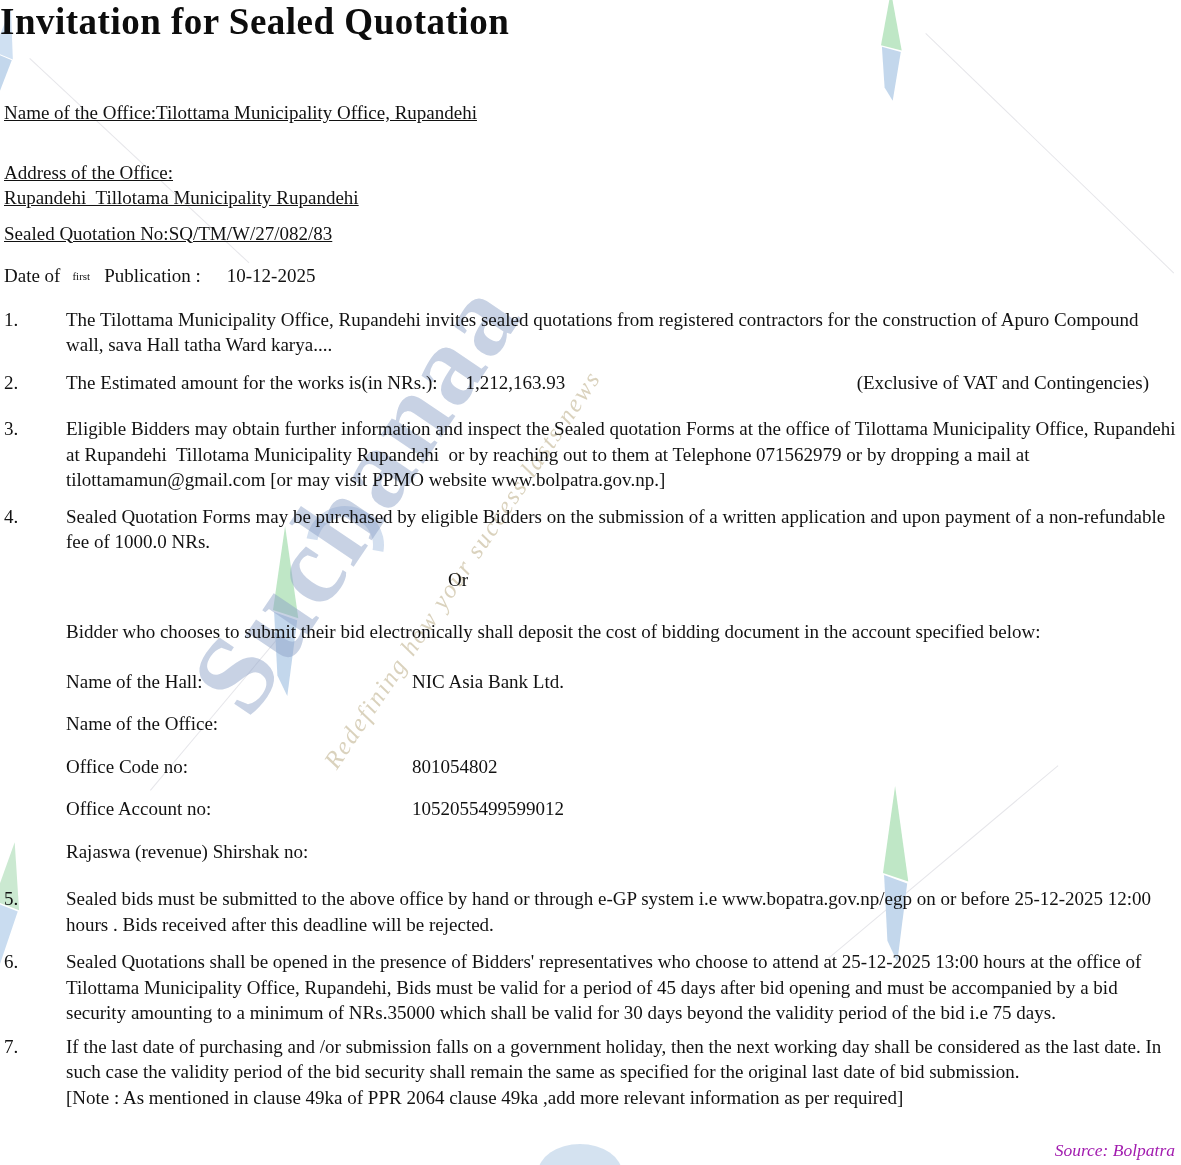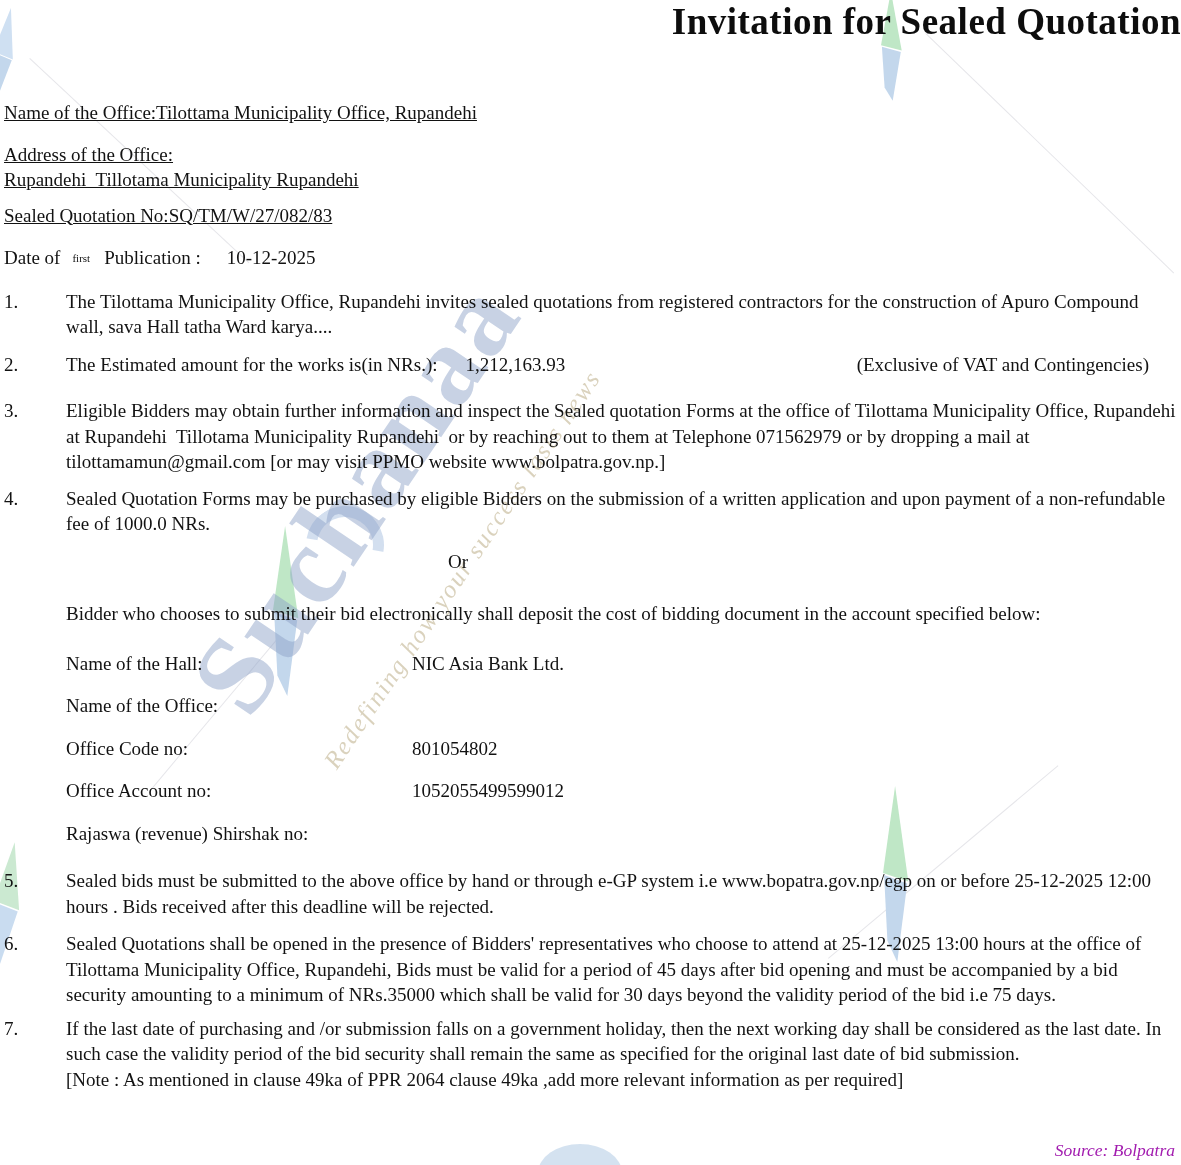--- a/index.html
+++ b/index.html
@@ -37,25 +37,25 @@
     position:absolute;left:306px;top:506px;width:56px;height:56px;
     border:11px solid transparent;border-top-color:#c9d8ec;border-right-color:#c9d8ec;
     border-radius:50%;transform:rotate(-35deg);opacity:.8;
   }
   
   .content{position:absolute;inset:0;font-size:19px;line-height:25.5px;}
   .t{white-space:pre-wrap;}
   h1.title{
     margin:0;padding-top:0;
     font-size:37px;line-height:44px;font-weight:bold;
-    text-align:right;letter-spacing:.5px;color:#0d0d0d;
+    text-align:left;letter-spacing:.5px;color:#0d0d0d;
   }
   .meta{margin:0;padding-left:4px;text-decoration:underline;}
   .office-line{margin-top:56px;}
-  .addr{margin-top:16px;}
+  .addr{margin-top:34px;}
   .quot{margin-top:10px;}
   .pubrow{margin-top:17px;padding-left:4px;}
   .pubrow .ord{font-size:11px;position:relative;top:-2px;margin-left:12px;}
   .pubrow .publbl{margin-left:14px;}
   .pubrow .pubdate{margin-left:26px;}
   .item{display:flex;align-items:flex-start;}
   .item .no{width:62px;flex-shrink:0;padding-left:4px;}
   .item .text{flex:1;padding-right:2px;}
   .i1{margin-top:15px;}
   .i2{margin-top:12px;}

